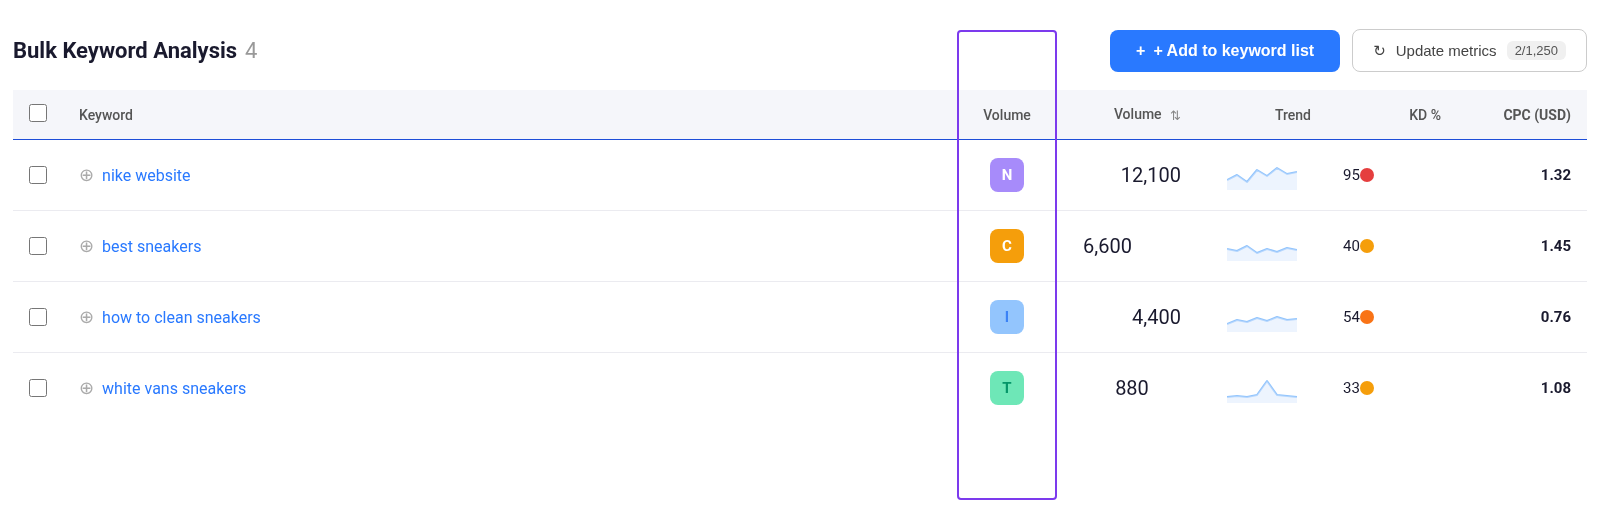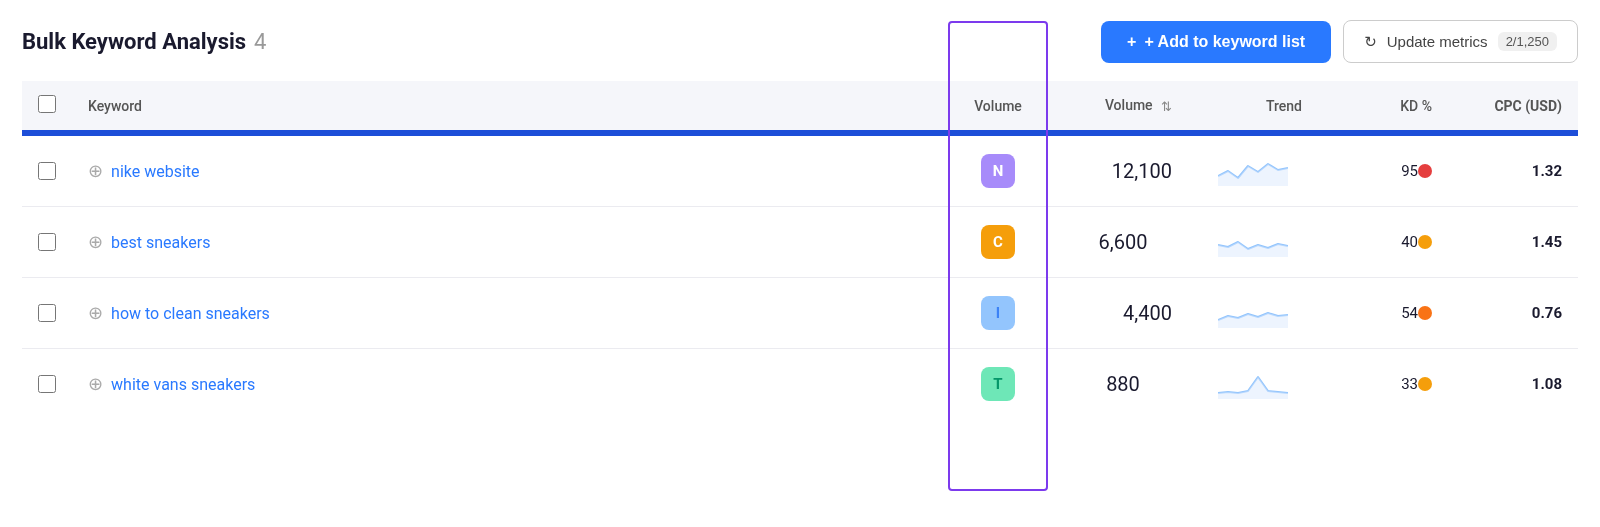--- a/index.html
+++ b/index.html
@@ -5,21 +5,22 @@
     * { box-sizing: border-box; margin: 0; padding: 0; }
     body {
       font-family: -apple-system, BlinkMacSystemFont, 'Segoe UI', Roboto, sans-serif;
       background: #fff;
       color: #1a1a2e;
       width: 1600px;
       min-height: 527px;
     }
 
     .page-container {
-      padding: 20px 22px;
+      padding: 20px 13px;
+      margin-top: 9px;
     }
 
     
     .header {
       display: flex;
       align-items: center;
       justify-content: space-between;
       margin-bottom: 18px;
     }
 
@@ -96,21 +97,21 @@
     thead tr {
       background: #f5f6fa;
     }
 
     thead th {
       padding: 14px 16px;
       text-align: left;
       font-weight: 500;
       color: #555;
       font-size: 14px;
-      border-bottom: 6px solid #1d4ed8;
+      border-bottom: 1px solid #1d4ed8;
       white-space: nowrap;
     }
 
     thead th.col-intent {
       text-align: center;
       position: relative;
     }
 
     thead th.col-volume {
       text-align: right;
@@ -222,21 +223,21 @@
     .volume-val {
       font-size: 20px;
       color: #1a1a2e;
       font-weight: 400;
     }
 
     
     .kd-cell {
       display: flex;
       align-items: center;
-      justify-content: flex-end;
+      justify-content: flex-start;
     }
 
     .kd-dot {
       width: 14px;
       height: 14px;
       border-radius: 50%;
       display: inline-block;
     }
 
     .kd-red { background: #e53e3e; }
@@ -370,21 +371,21 @@
       </td>
       <td class="col-keyword">
         <a class="keyword-link" href="#">
           <span class="add-icon">⊕</span>
           <span>best sneakers</span>
         </a>
       </td>
       <td class="col-intent" style="text-align:center;">
         <span class="intent-badge intent-c">C</span>
       </td>
-      <td class="col-volume" style="text-align:center;">
+      <td class="col-volume" style="text-align:left;">
         <span class="volume-val">6,600</span>
       </td>
       <td class="col-trend" style="text-align:center;">
         <svg class="trend-svg" width="70" height="30" viewBox="0 0 70 30">
         <polyline points="0,18 10,20 20,15 30,22 40,18 50,21 60,17 70,19" fill="none" stroke="#93c5fd" stroke-width="2" stroke-linejoin="round"></polyline>
         <polygon points="0,18 10,20 20,15 30,22 40,18 50,21 60,17 70,19 70,30 0,30" fill="#dbeafe" opacity="0.5"></polygon>
       </svg>
       </td>
       <td class="col-kd">
         <div class="kd-cell">

